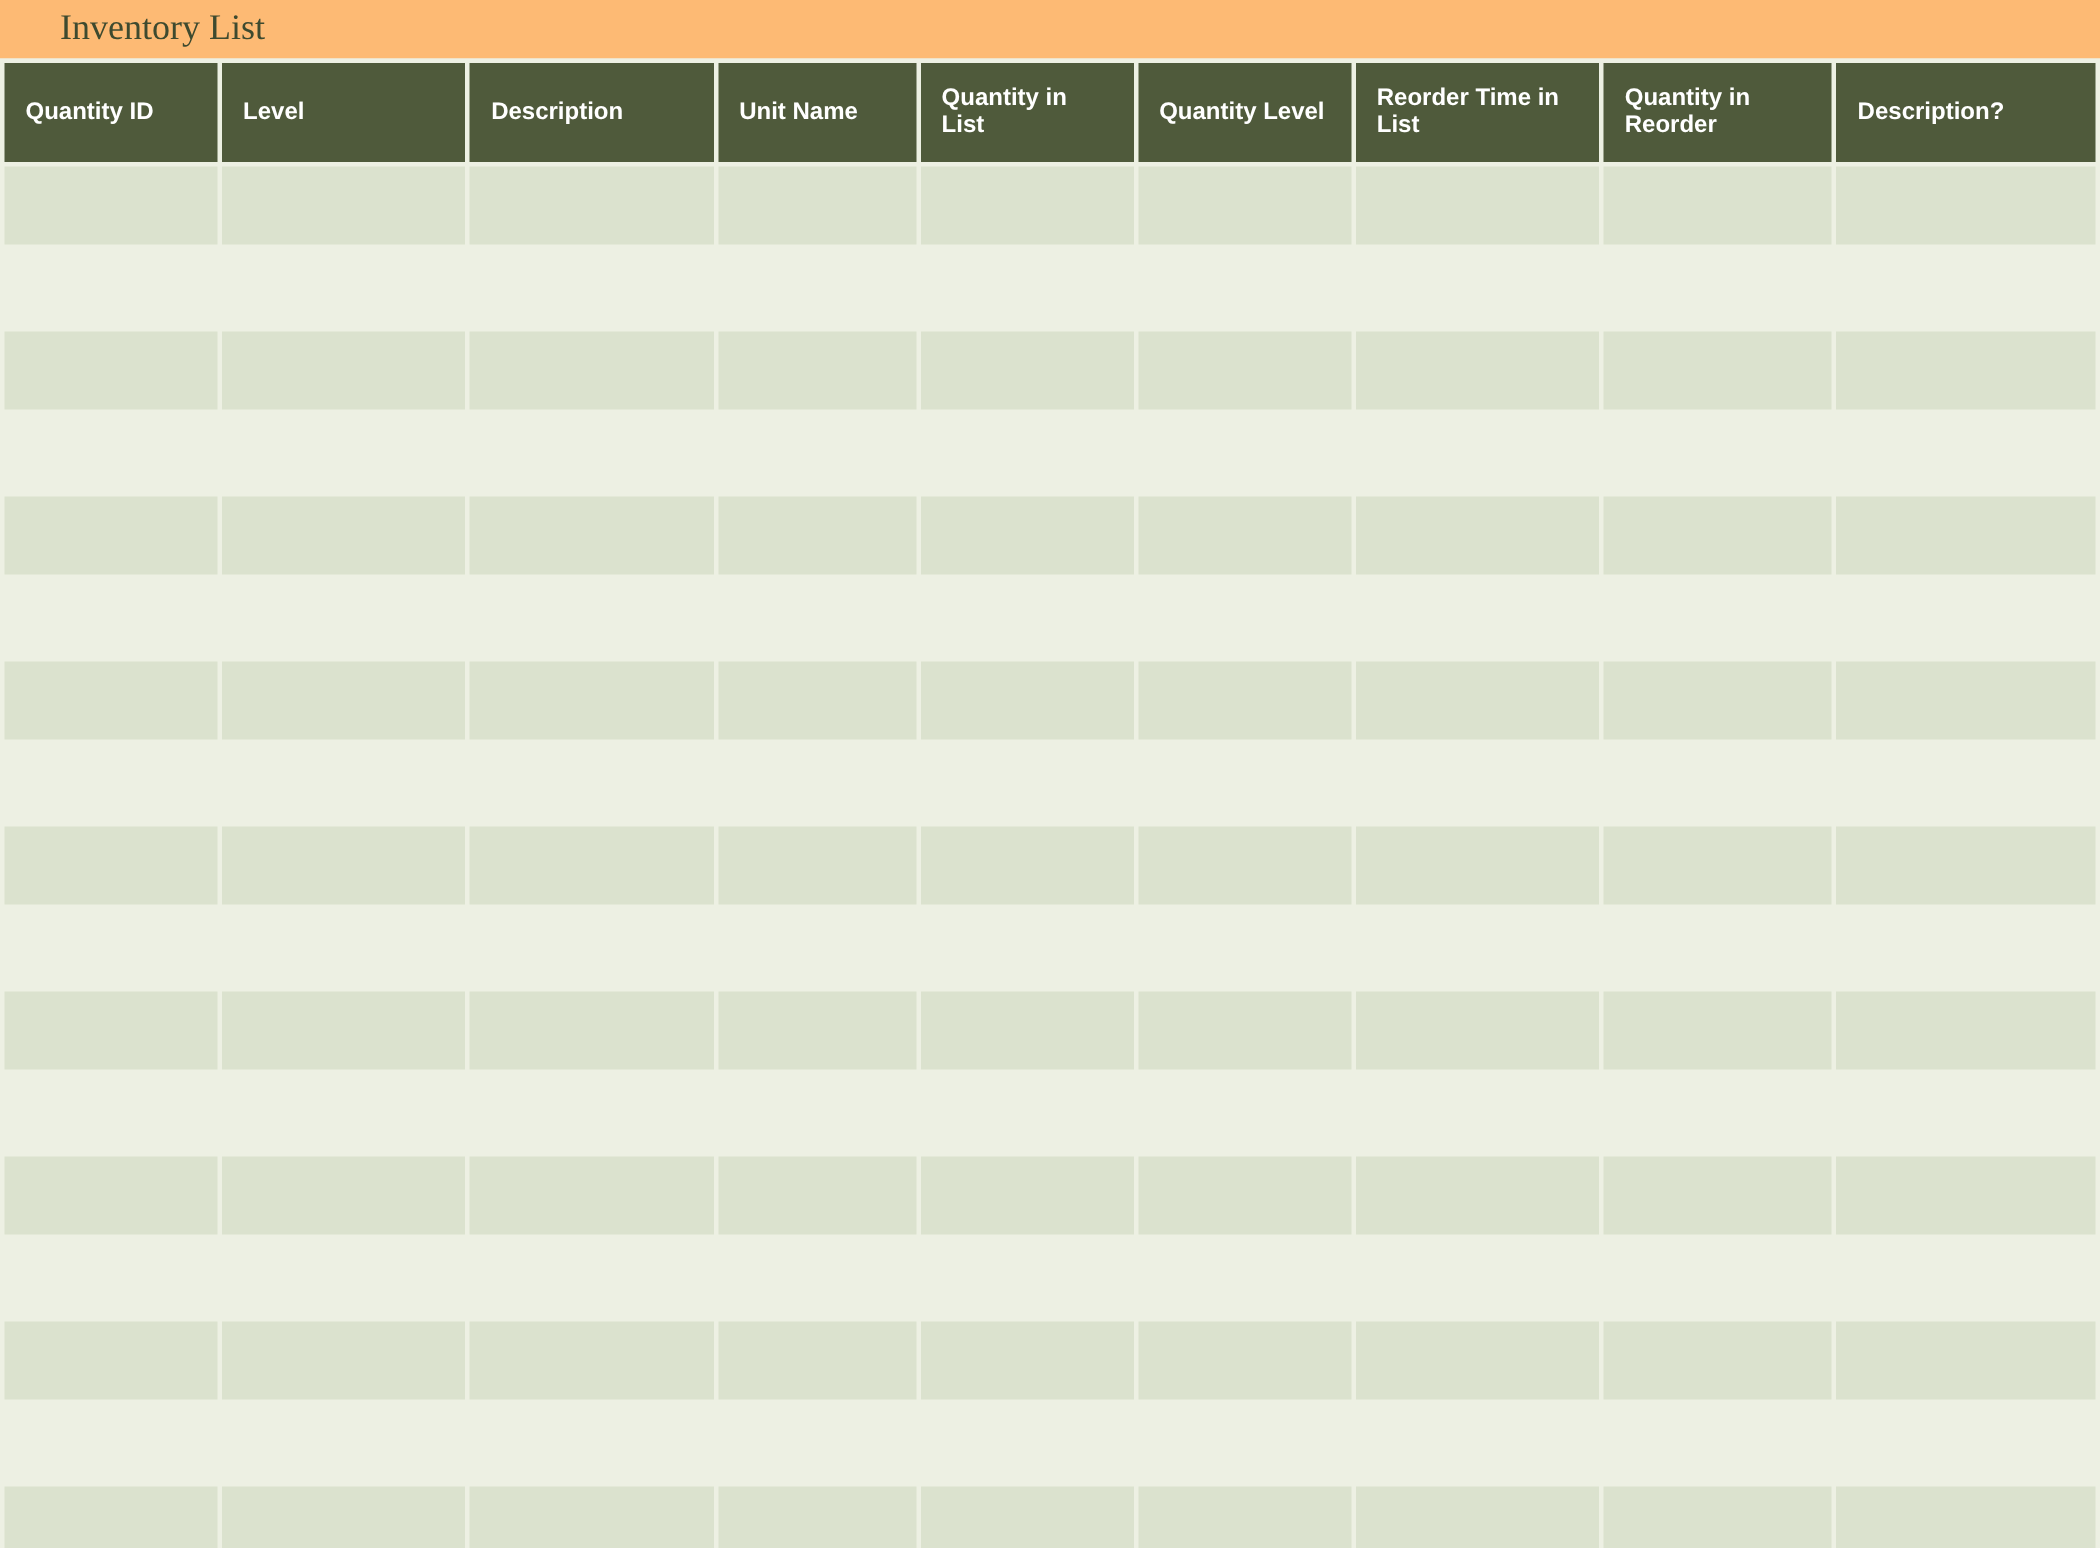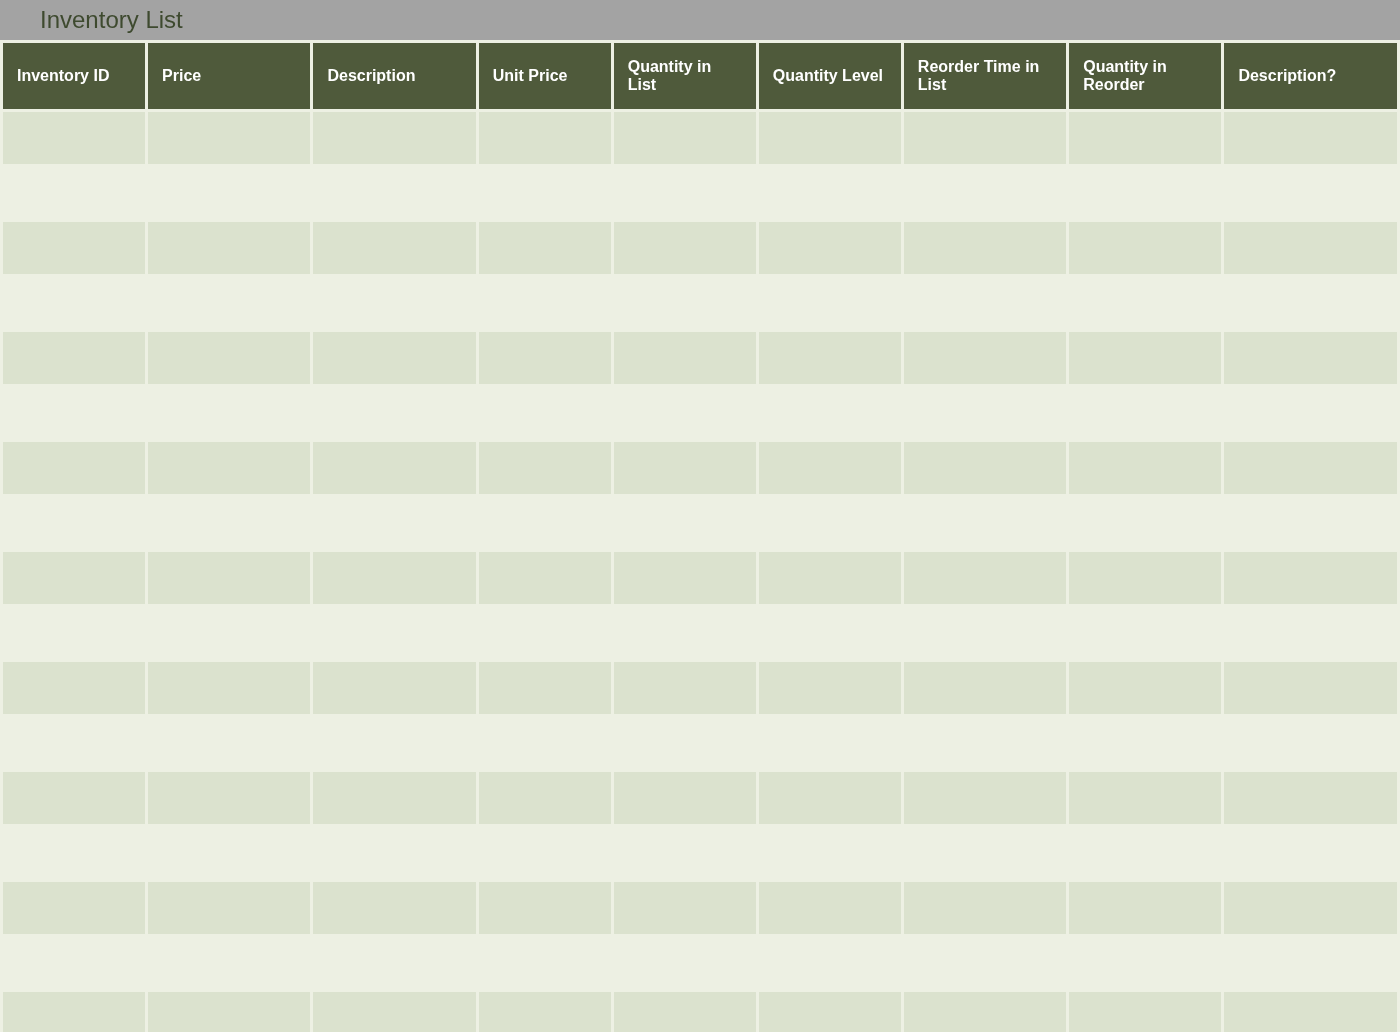--- a/index.html
+++ b/index.html
@@ -11,21 +11,22 @@
   }
   .sheet {
     width: 1400px;
     background: #edf0e3;
     padding: 0;
   }
   .title {
     font-size: 24px;
     color: #3e4a2f;
     padding: 6px 0 6px 40px;
-    background: #a3a3a3;
+    background: #fdba74;
+    font-family: Liberation Serif, serif;
   }
   table.inv {
     width: 100%;
     border-collapse: separate;
     border-spacing: 3px 3px;
     background: #edf0e3;
     table-layout: fixed;
   }
   table.inv th {
     background: #4f5a3b;
@@ -66,24 +67,24 @@
         <col class="c2">
         <col class="c3">
         <col class="c4">
       <col class="c5">
         <col class="c6">
         <col class="c7">
         <col class="c8">
     </colgroup>
     <thead>
       <tr>
-        <th>Inventory ID</th>
-        <th>Price</th>
+        <th>Quantity ID</th>
+        <th>Level</th>
         <th>Description</th>
-        <th>Unit Price</th>
+        <th>Unit Name</th>
         <th>Quantity in List</th>
         <th>Quantity Level</th>
         <th>Reorder Time in List</th>
         <th>Quantity in Reorder</th>
         <th>Description?</th>
       </tr>
     </thead>
     <tbody id="tbody">
         <tr class="odd">
           <td></td>

